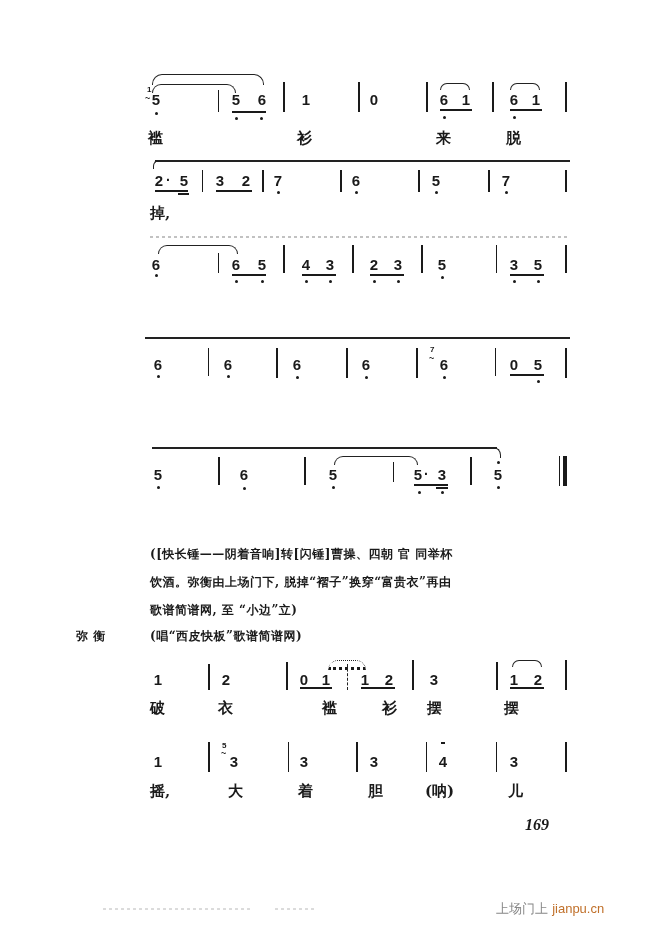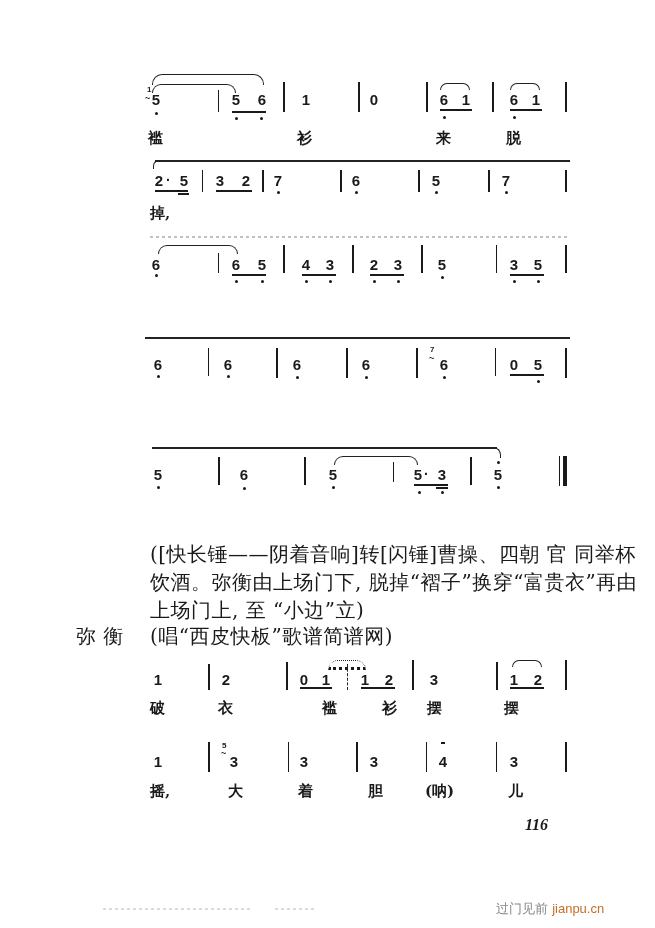--- a/index.html
+++ b/index.html
@@ -11,21 +11,21 @@
   .dot-below { position: absolute; width: 3px; height: 3px; background: #1a1a1a; border-radius: 50%; }
   .dot-above { position: absolute; width: 3px; height: 3px; background: #1a1a1a; border-radius: 50%; }
   .aug { position: absolute; font-family: "Liberation Sans", sans-serif; font-weight: bold; font-size: 14px; }
   .bar { position: absolute; width: 2px; background: #1a1a1a; }
   .bar.thin { width: 1px; }
   .uline { position: absolute; height: 1.5px; background: #1a1a1a; }
   .lyric { position: absolute; font-family: "DejaVu Serif", serif; font-size: 15px; line-height: 16px; font-weight: bold; }
   .hline { position: absolute; height: 1.5px; background: #222; }
   .slur { position: absolute; border: 1.5px solid #222; border-bottom: none; border-radius: 10px 10px 0 0; }
   .grace { position: absolute; font-family: "Liberation Sans", sans-serif; font-weight: bold; font-size: 8px; line-height: 8px; }
-  .direction { position: absolute; font-family: "DejaVu Serif", serif; font-size: 20px; line-height: 28px; font-weight: normal; letter-spacing: 0.5px; }
+  .direction { position: absolute; font-family: "DejaVu Serif", serif; font-size: 12px; line-height: 28px; font-weight: bold; letter-spacing: 0.5px; }
   .page-num { position: absolute; font-family: "Liberation Serif", serif; font-style: italic; font-weight: bold; font-size: 16px; }
   .watermark { position: absolute; font-family: "DejaVu Sans", sans-serif; font-size: 13px; color: #888; }
   .watermark .wm-en { color: #c0702a; font-family: "Liberation Sans", sans-serif; }
   .endbar { position: absolute; width: 4px; background: #1a1a1a; }
   .scan-noise { position: absolute; height: 2px; background: repeating-linear-gradient(90deg,#999 0 3px,transparent 3px 6px); opacity: 0.6; }
 </style>
 </head>
 <body>
 
 <div>
@@ -179,21 +179,21 @@
   <div class="dot-above" style="left:497px;top:461px;"></div>
   <span class="note" style="left:492px;top:467px;">5</span>
   <div class="dot-below" style="left:497px;top:486px;"></div>
   <div class="endbar" style="left:563px;top:456px;height:30px;"></div>
   <div class="bar thin" style="left:559px;top:456px;height:30px;"></div>
 </div>
 
 <div>
   <div class="direction" style="left:150px;top:540px;">([快长锤——阴着音响]转[闪锤]曹操、四朝 官 同举杯</div>
   <div class="direction" style="left:150px;top:568px;">饮酒。弥衡由上场门下, 脱掉“褶子”换穿“富贵衣”再由</div>
-  <div class="direction" style="left:150px;top:596px;">上场门上, 至 “小边”立)</div>
+  <div class="direction" style="left:150px;top:596px;">歌谱简谱网, 至 “小边”立)</div>
 </div>
 
 <div>
   <div class="direction" style="left:76px;top:622px;">弥  衡</div>
   <div class="direction" style="left:150px;top:622px;">(唱“西皮快板”歌谱简谱网)</div>
 </div>
 
 <div>
   <span class="note" style="left:152px;top:672px;">1</span>
   <div class="bar" style="left:208px;top:664px;height:26px;"></div>
@@ -242,21 +242,21 @@
   <div class="bar" style="left:565px;top:742px;height:30px;"></div>
 
   <span class="lyric" style="left:150px;top:783px;">摇,</span>
   <span class="lyric" style="left:228px;top:783px;">大</span>
   <span class="lyric" style="left:298px;top:783px;">着</span>
   <span class="lyric" style="left:368px;top:783px;">胆</span>
   <span class="lyric" style="left:425px;top:783px;">(呐)</span>
   <span class="lyric" style="left:508px;top:783px;">儿</span>
 </div>
 
-<div class="page-num" style="left:525px;top:816px;">116</div>
+<div class="page-num" style="left:525px;top:816px;">169</div>
 
 <div class="scan-noise" style="left:103px;top:908px;width:150px;opacity:0.35;"></div>
 <div class="scan-noise" style="left:275px;top:908px;width:40px;opacity:0.35;"></div>
 
 <div class="watermark" style="left:496px;top:900px;">
-  <span>过门见前</span>
+  <span>上场门上</span>
   <span class="wm-en">jianpu.cn</span>
 </div>
 
 </body></html>

